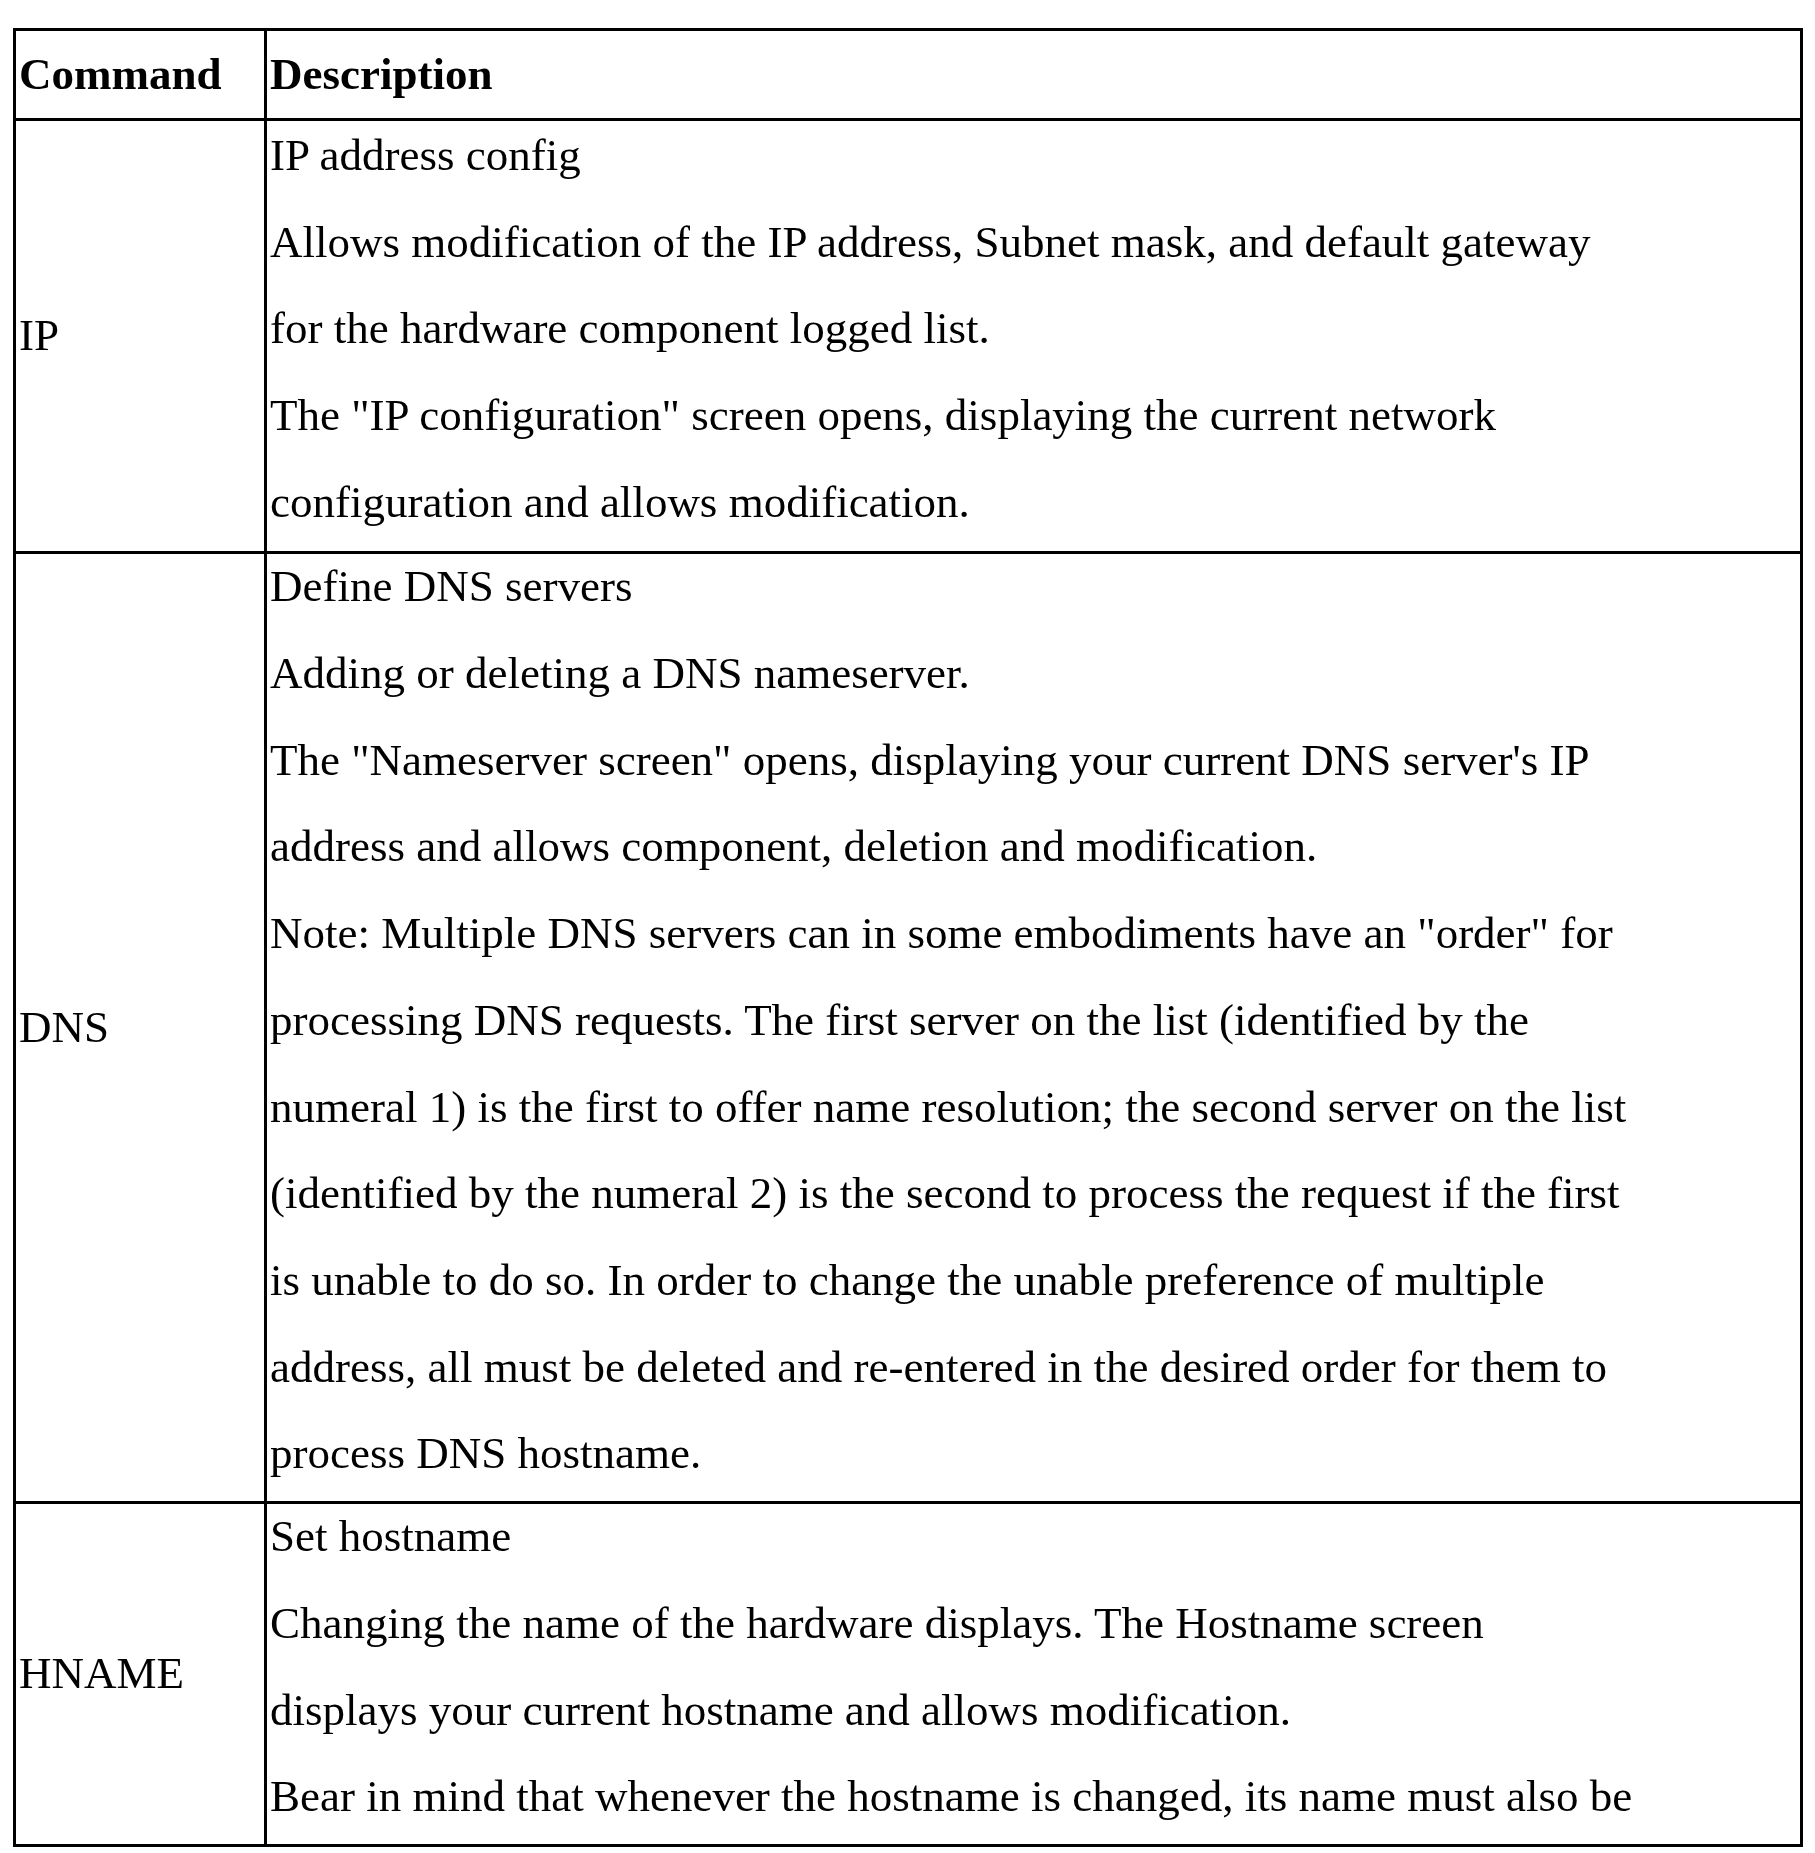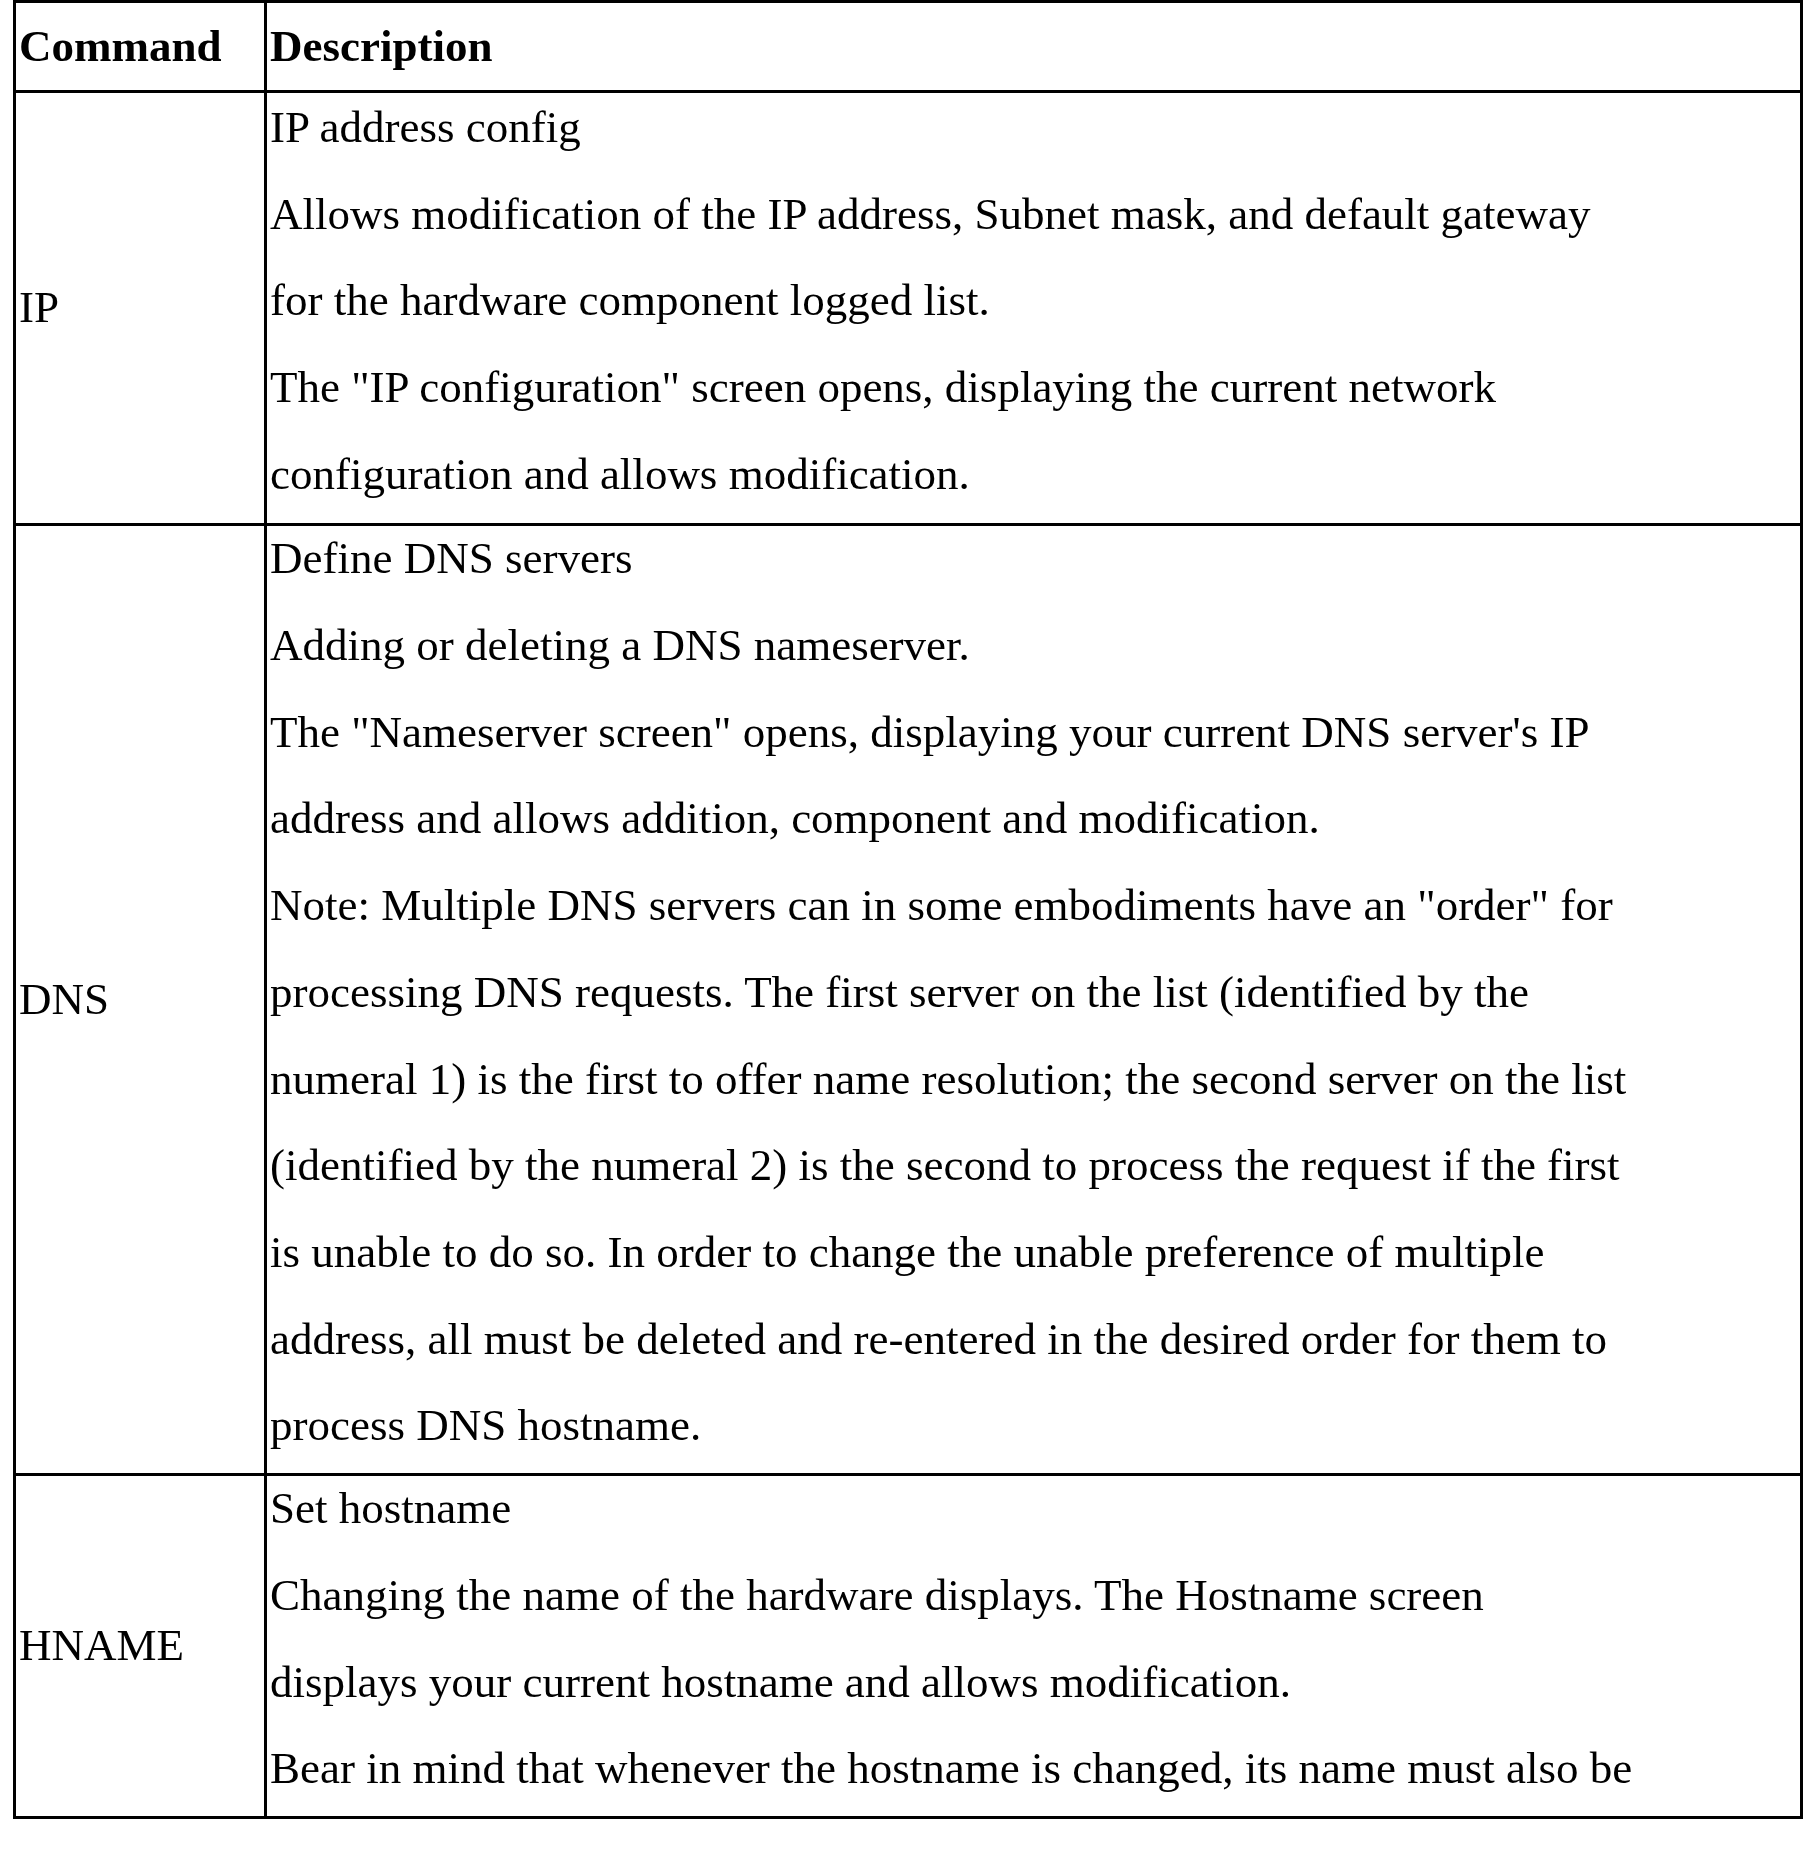--- a/index.html
+++ b/index.html
@@ -1,19 +1,19 @@
 <!DOCTYPE html>
 <html><head>
 <meta charset="utf-8">
 <style>
   html, body { margin: 0; padding: 0; background: #ffffff; }
   body { width: 1815px; height: 1853px; position: relative; overflow: hidden;
          font-family: "Liberation Serif", "DejaVu Serif", serif; color: #000; }
   table.cmd-table {
-    position: absolute; left: 13px; top: 0;
+    position: absolute; left: 13px; top: 28px;
     width: 1790px; border-collapse: collapse; table-layout: fixed;
   }
   table.cmd-table td, table.cmd-table th {
     border: 3px solid #000; padding: 0 0 0 3px; vertical-align: middle;
     text-align: left; font-size: 45px; line-height: 86.7px;
   }
   col.c1 { width: 251px; }
   th { font-weight: bold; height: 82px; vertical-align: top; line-height: 56px; padding-top: 2px; }
   td.desc { vertical-align: top; }
   .line { display: block; white-space: nowrap; }
@@ -46,21 +46,21 @@
         <span class="line">The "IP configuration" screen opens, displaying the current network</span>
         <span class="line">configuration and allows modification.</span>
       </td>
     </tr>
     <tr class="row-dns">
       <td>DNS</td>
       <td class="desc">
         <span class="line">Define DNS servers</span>
         <span class="line">Adding or deleting a DNS nameserver.</span>
         <span class="line">The "Nameserver screen" opens, displaying your current DNS server's IP</span>
-        <span class="line">address and allows addition, component and modification.</span>
+        <span class="line">address and allows component, deletion and modification.</span>
         <span class="line">Note: Multiple DNS servers can in some embodiments have an "order" for</span>
         <span class="line">processing DNS requests. The first server on the list (identified by the</span>
         <span class="line">numeral 1) is the first to offer name resolution; the second server on the list</span>
         <span class="line">(identified by the numeral 2) is the second to process the request if the first</span>
         <span class="line">is unable to do so. In order to change the unable preference of multiple</span>
         <span class="line">address, all must be deleted and re-entered in the desired order for them to</span>
         <span class="line">process DNS hostname.</span>
       </td>
     </tr>
     <tr class="row-hname">

